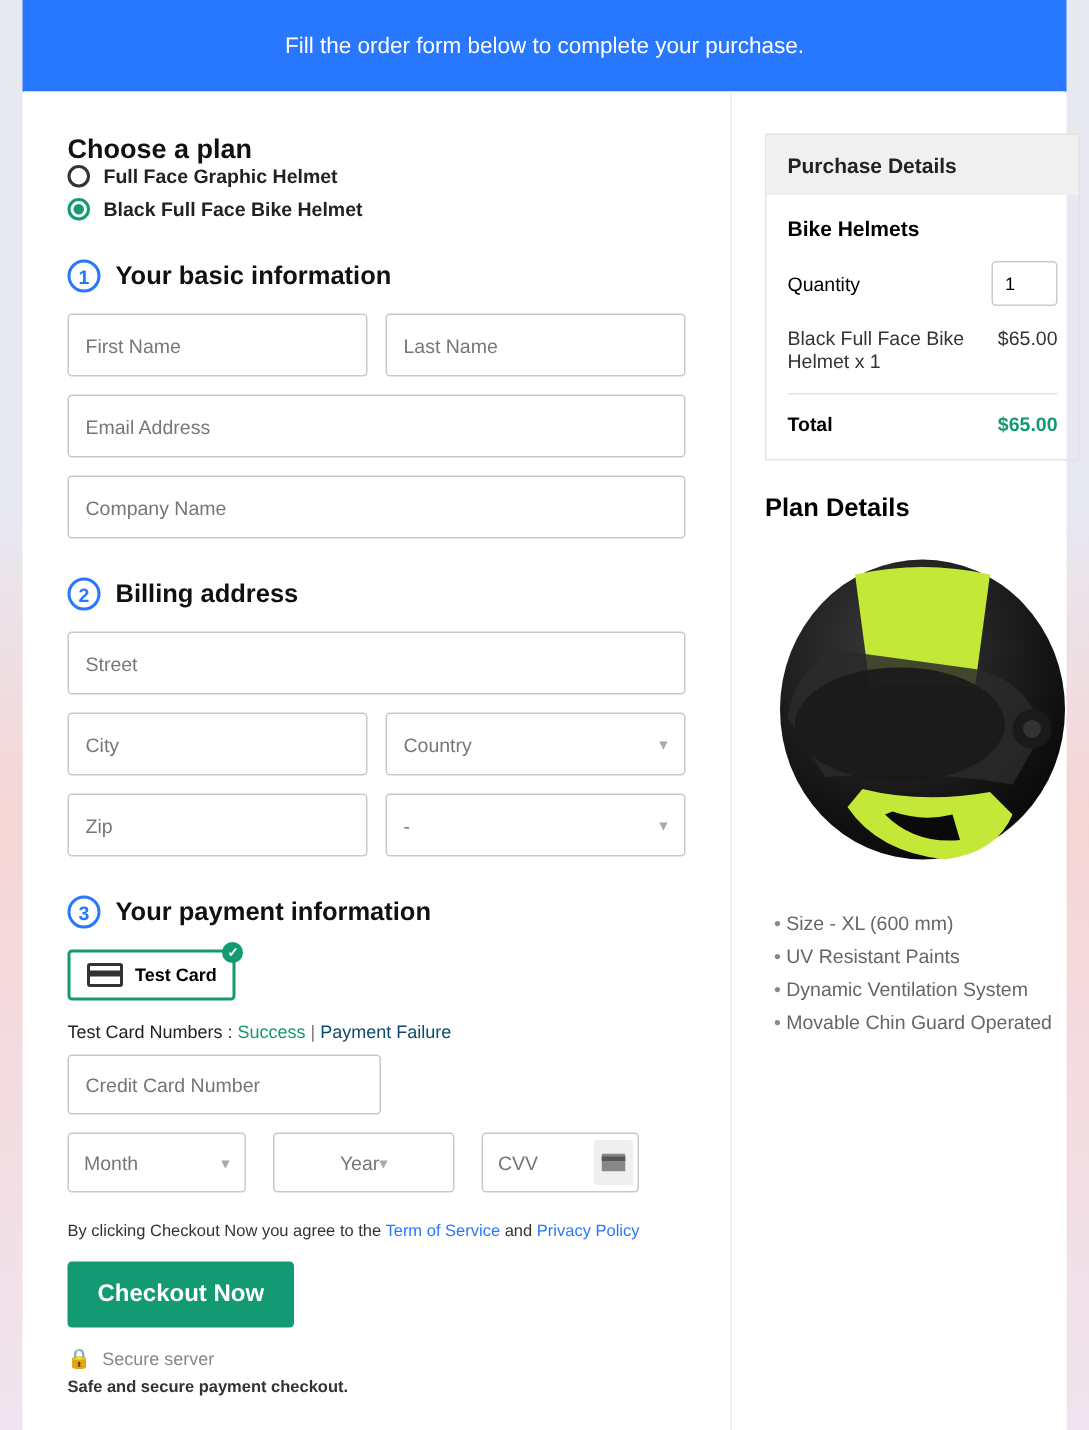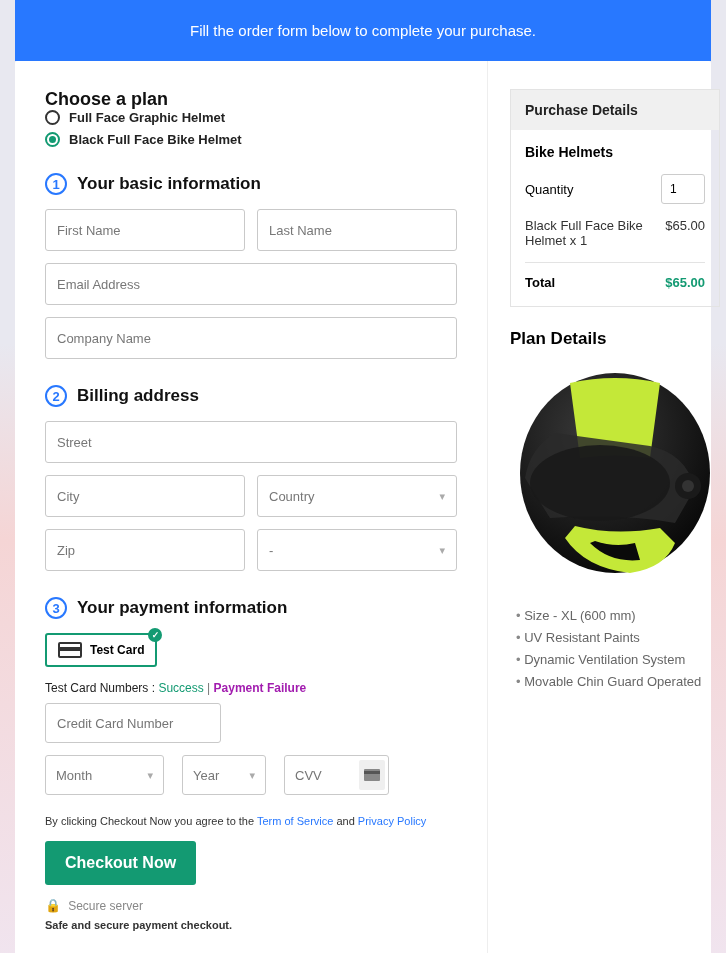--- a/index.html
+++ b/index.html
@@ -64,31 +64,31 @@
   display:flex; align-items:center; justify-content:center;
 }
 .card-ic {
   width:24px; height:16px; border:2px solid #333; border-radius:2px;
   margin-right:8px; display:flex; flex-direction:column;
 }
 .card-ic::before { content:''; display:block; height:4px; background:#333; margin-top:3px; }
 
 .tcn { font-size: 12px; color:#222; margin-bottom:8px; }
 .tcn a.succ { color:#139a72; text-decoration:none; }
-.tcn a.fail { color:#a21caf; text-decoration:none;font-weight:bold; }
+.tcn a.fail { color:#0c4a6e; text-decoration:none; }
 .tcn .sep { color:#777; }
 
-.cc-input { width: 176px; height: 40px; border:1px solid #c9c9c9; border-radius:3px; padding:0 11px; font-size:13px; margin-bottom:12px; }
+.cc-input { width: 209px; height: 40px; border:1px solid #c9c9c9; border-radius:3px; padding:0 11px; font-size:13px; margin-bottom:12px; }
 .cc-row { display:flex; gap:18px; margin-bottom:20px; }
 .small-sel {
   height: 40px; border:1px solid #c9c9c9; border-radius:3px; padding:0 10px;
   font-size:13px; color:#777; background:#fff; display:flex; align-items:center;
   justify-content:space-between; cursor:pointer;
 }
-.w-month { width: 119px; } .w-year { width: 84px; }
+.w-month { width: 119px; } .w-year { width: 121px; justify-content: center; }
 .cvv-wrap { position:relative; width: 105px; }
 .cvv-input { width:100%; height:40px; border:1px solid #c9c9c9; border-radius:3px; padding:0 34px 0 10px; font-size:13px; }
 .cvv-ic {
   position:absolute; right:4px; top:50%; transform:translateY(-50%);
   width:26px; height:30px; background:#efefef; border-radius:2px;
   display:flex; align-items:center; justify-content:center;
 }
 
 .terms { font-size: 11px; color:#333; margin-bottom: 14px; }
 .terms a { color:#2878ff; text-decoration:none; }

